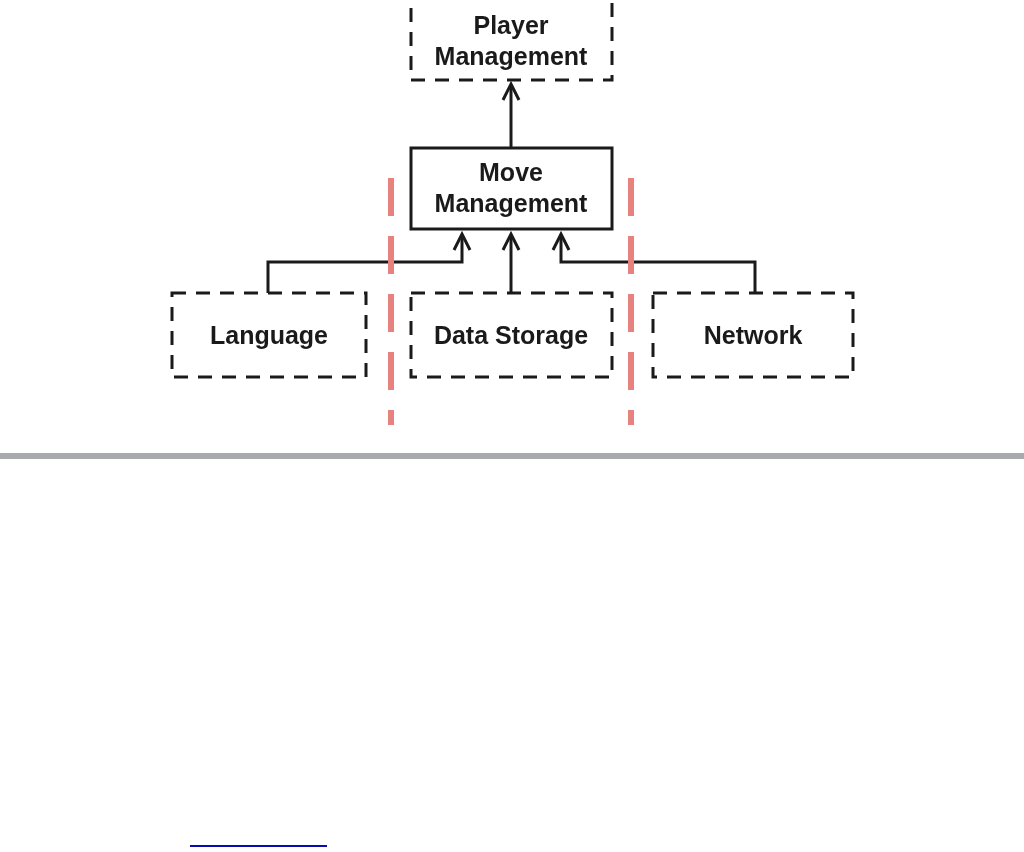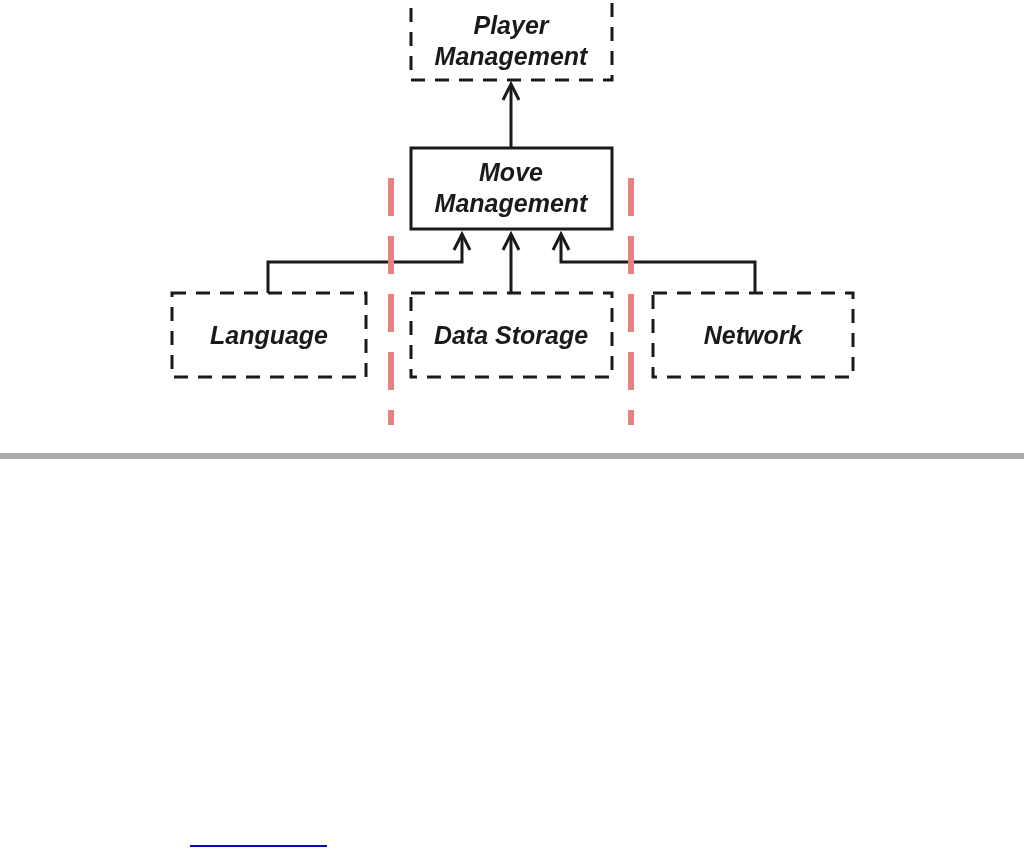--- a/index.html
+++ b/index.html
@@ -15,21 +15,20 @@
     overflow: hidden;
     font-family: "Liberation Sans", "DejaVu Sans", sans-serif;
   }
 
   #figure-canvas {
     position: absolute;
     left: 0;
     top: 0;
     width: 1024px;
     height: 852px;
-    font-style: italic;
   }
 
   #diagram-svg {
     position: absolute;
     left: 0;
     top: 0;
     width: 1024px;
     height: 460px;
     display: block;
   }

